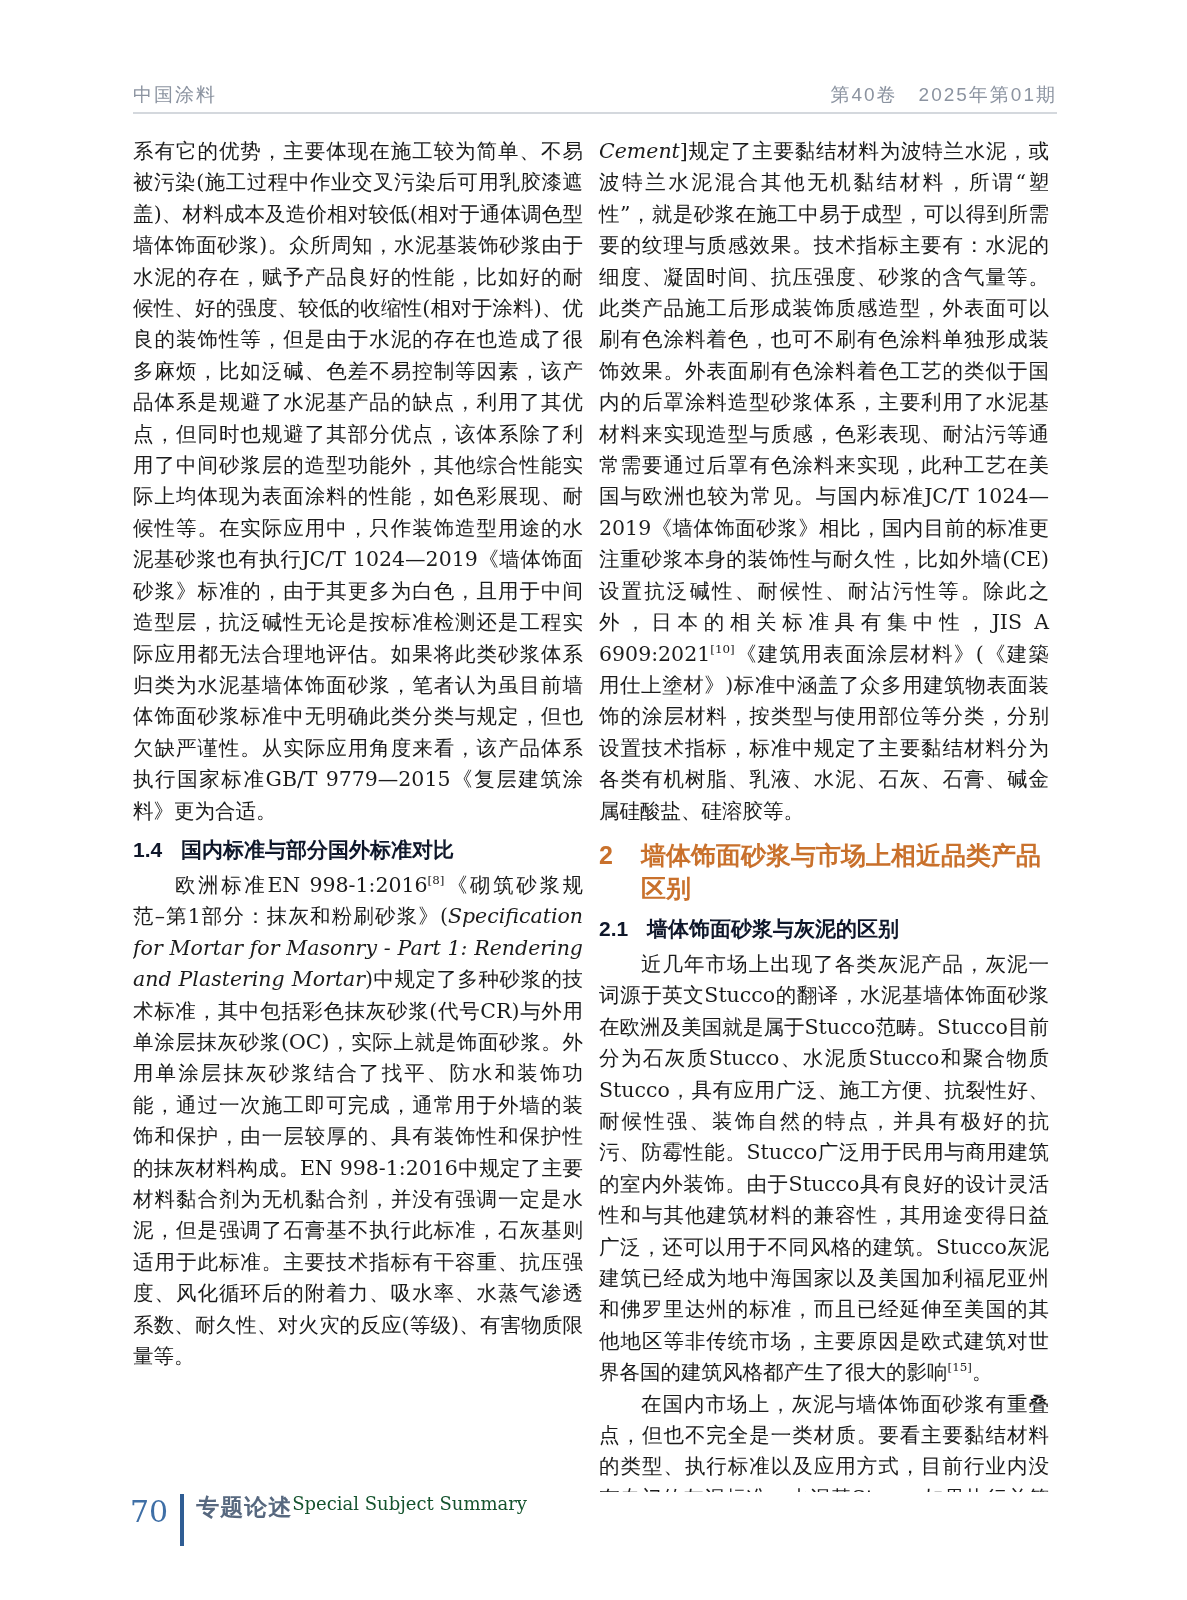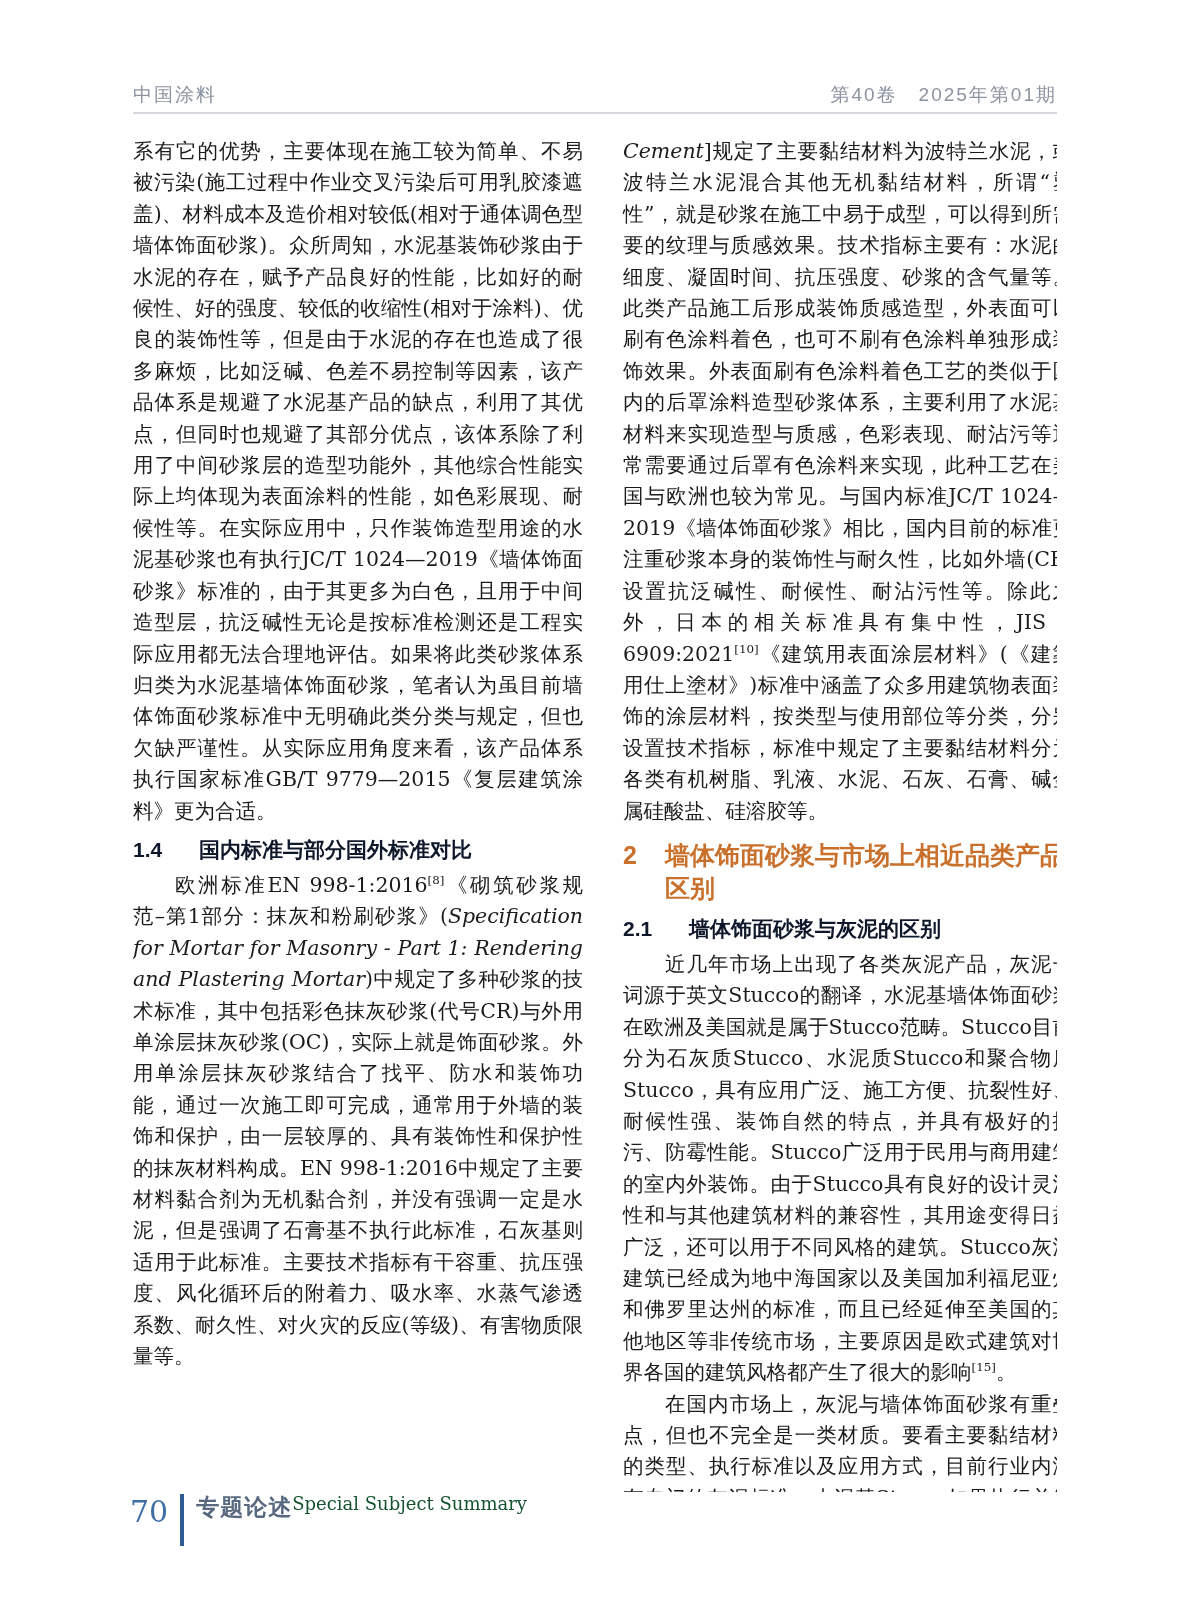--- a/index.html
+++ b/index.html
@@ -18,21 +18,21 @@
     font-family:"Liberation Sans","DejaVu Sans",sans-serif;
     font-size:19px;color:#8b93a0;letter-spacing:2px;gap:36px;
   }
   .header-rule{
     position:absolute;left:133px;top:112px;width:924px;height:2px;
     background:#d4d8dd;
   }
   
   .columns{
     position:absolute;left:133px;top:136px;width:924px;height:1356px;
-    display:flex;gap:40px;overflow:hidden;
+    display:flex;gap:16px;overflow:hidden;
   }
   .col{
     width:450px;flex:0 0 450px;
     font-size:20.5px;line-height:31.4px;color:#1b1b1b;
     text-align:justify;text-justify:inter-ideograph;
   }
   .col p{margin:0;text-indent:2.05em;}
   .col p.noindent{text-indent:0;}
   .it{font-style:italic;}
   sup{font-size:0.58em;line-height:0;}
@@ -42,21 +42,21 @@
     margin:12px 0 8px 0;display:flex;text-align:left;
   }
   .h1 .hnum{flex:0 0 42px;}
   .h1 .htext{flex:1;}
   .h2{
     color:#0f172a;font-family:"Liberation Sans","DejaVu Sans",sans-serif;
     font-weight:bold;font-size:21px;line-height:31px;
     margin:7px 0 5px 0;display:flex;text-align:left;
   }
   .h2 .hnum{flex:0 0 48px;}
-  .h2 .htext{flex:1;margin-left:18px;}
+  .h2 .htext{flex:1;}
   
   .footer{
     position:absolute;left:130px;top:1494px;
     display:flex;
   }
   .page-number{
     font-family:"DejaVu Serif","Liberation Serif",serif;
     font-size:30px;color:#3f6fa6;margin-right:12px;
   }
   .footer-bar{width:4px;height:52px;background:#2f5d94;margin-right:12px;}

